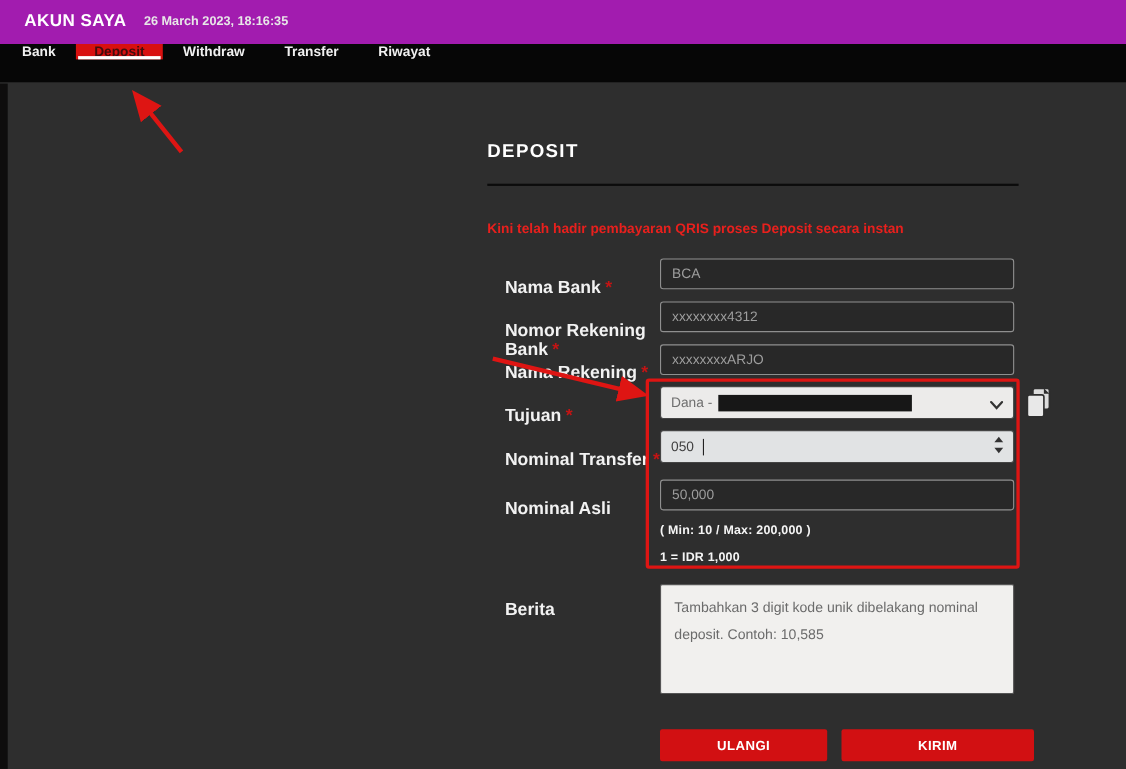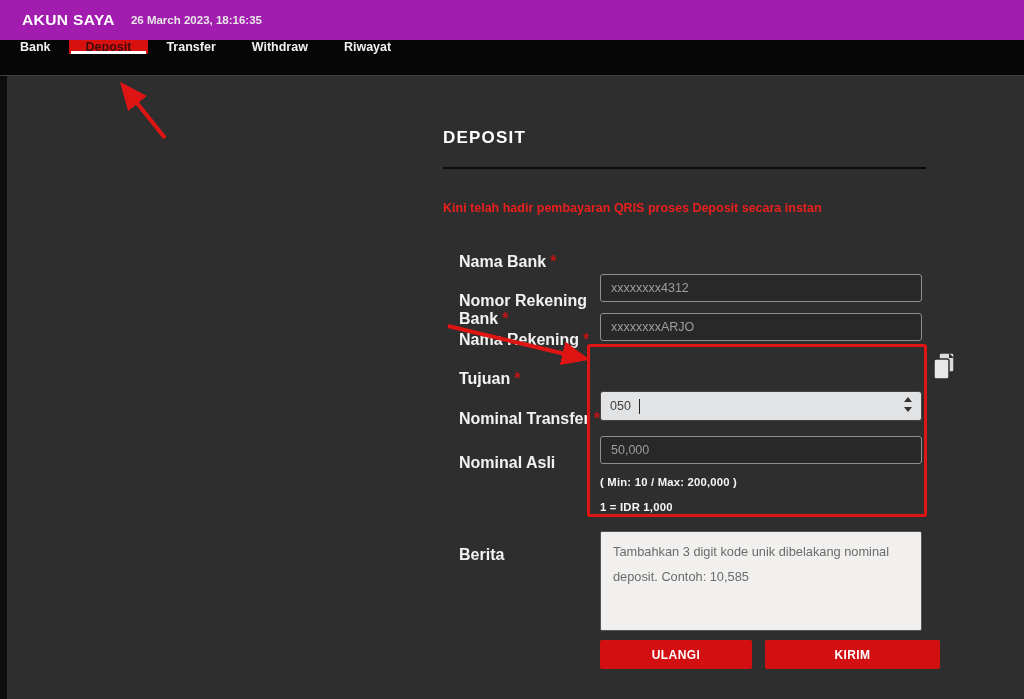--- a/index.html
+++ b/index.html
@@ -78,21 +78,21 @@
   .note { position:absolute; left:157px; color:#f5f5f5; font-size:11.3px; font-weight:bold; letter-spacing:.2px; }
 
   .berita-box {
     position:absolute; left:157px; width:322px; height:100px;
     background:#f1f0ee; border:1px solid #555; border-radius:2px;
     color:#6b6b6b; font-size:12.8px; line-height:1.95; padding:8px 12px;
     resize:none; font-family:"Liberation Sans", sans-serif;
   }
   .berita-box::placeholder { color:#6b6b6b; opacity:1; }
 
-  .btn-row { position:absolute; left:157px; top:520px; display:flex; gap:13px; }
+  .btn-row { position:absolute; left:157px; top:543px; display:flex; gap:13px; }
   .btn {
     width:152px; height:29px; background:#d21012; border:none; border-radius:2px;
     color:#ffffff; font-size:12px; font-weight:bold; letter-spacing:.4px; cursor:pointer;
     font-family:"Liberation Sans", sans-serif;
   }
 
   
   .annot-rect {
     position:absolute; left:587px; top:344px; width:340px; height:173px;
     border:3px solid #de1513; border-radius:3px; pointer-events:none;
@@ -108,57 +108,71 @@
 </div>
 
 <div class="nav-bar">
   <div class="tab">
     <span>Bank</span>
   </div>
   <div class="tab active">
     <span>Deposit</span>
   </div>
   <div class="tab">
+    <span>Withdraw</span>
+  </div>
+  <div class="tab">
     <span>Transfer</span>
-  </div>
-  <div class="tab">
-    <span>Withdraw</span>
   </div>
   <div class="tab">
     <span>Riwayat</span>
   </div>
 </div>
 
 <div class="left-strip"></div>
 
 <div class="form-area">
   <div class="form-title">DEPOSIT</div>
   <div class="title-divider"></div>
   <div class="promo">Kini telah hadir pembayaran QRIS proses Deposit secara instan</div>
 
   <div class="lbl" style="top:121px">
     <span>Nama Bank</span><span class="req">*</span>
   </div>
+  <div class="field" style="top:115px">
+    <input class="input-dark" type="text" readonly="" value="BCA" style="">
+  </div>
 
   <div class="lbl" style="top:160px">
     <span>Nomor Rekening Bank</span><span class="req">*</span>
   </div>
   <div class="field" style="top:154px">
     <input class="input-dark" type="text" readonly="" value="xxxxxxxx4312" style="">
   </div>
 
   <div class="lbl" style="top:199px">
     <span>Nama Rekening</span><span class="req">*</span>
   </div>
   <div class="field" style="top:193px">
     <input class="input-dark" type="text" readonly="" value="xxxxxxxxARJO" style="">
   </div>
 
   <div class="lbl" style="top:238px">
     <span>Tujuan</span><span class="req">*</span>
+  </div>
+  <div class="field" style="top:231px">
+    <div class="select-light">
+      <span>Dana -</span>
+      <span class="redaction-bar"></span>
+      <span class="chevron">
+        <svg width="12" height="9" viewBox="0 0 12 9">
+            <polyline points="1,1.5 6,7 11,1.5" fill="none" stroke="#333" stroke-width="2" stroke-linecap="round"></polyline>
+          </svg>
+      </span>
+    </div>
   </div>
 
   <div class="lbl" style="top:278px">
     <span>Nominal Transfer</span><span class="req">*</span>
   </div>
   <div class="field" style="top:271px">
     <div class="spin-light">
       <span>050</span>
       <span class="caret"></span>
       <span class="spinner">

